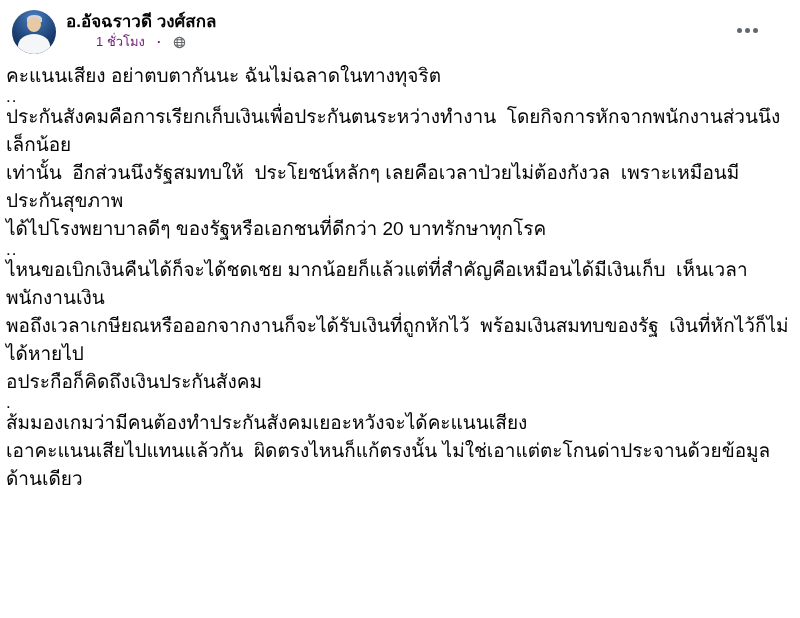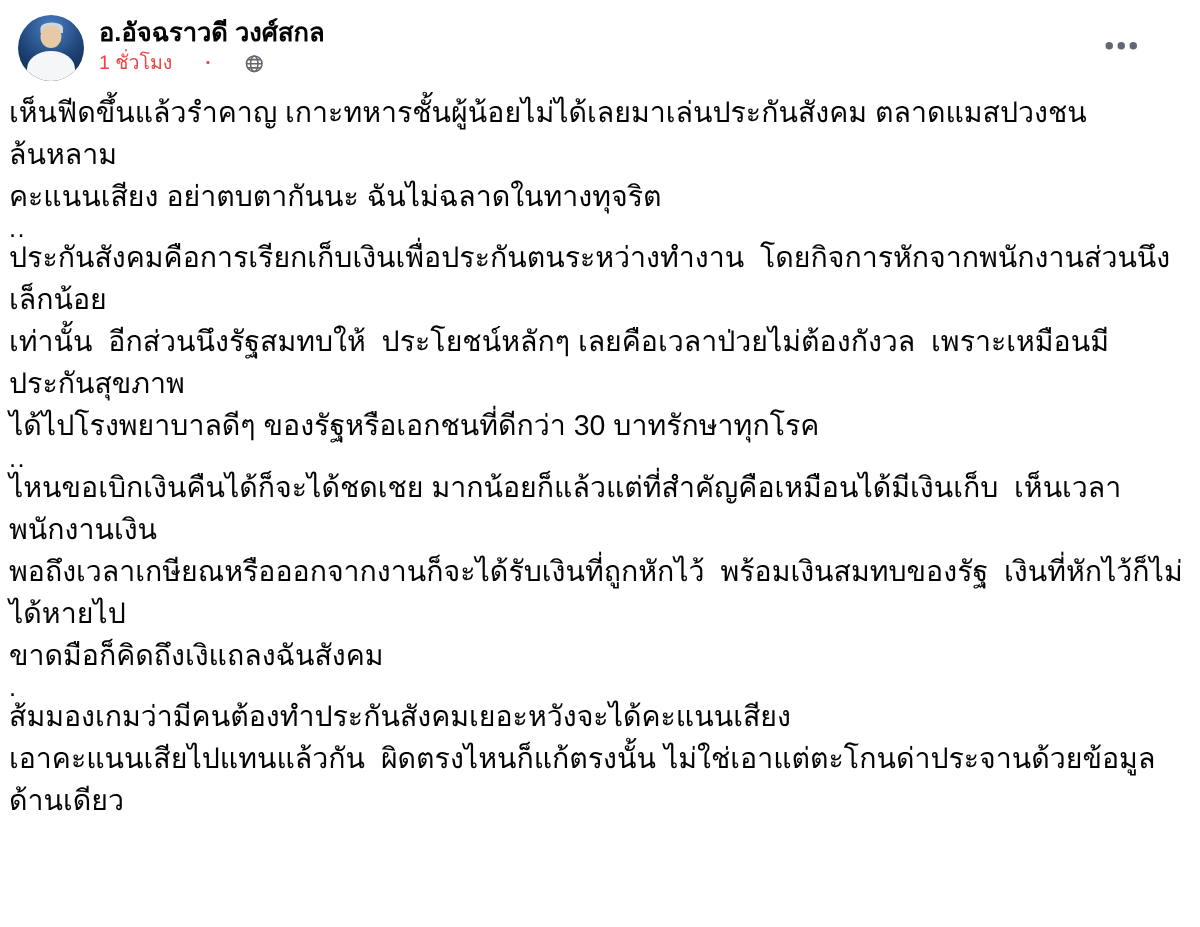--- a/index.html
+++ b/index.html
@@ -71,25 +71,26 @@
   .author {
     font-size: 17px;
     font-weight: 700;
     line-height: 21px;
     color: #050505;
     cursor: pointer;
   }
   .subline {
     display: flex;
     align-items: center;
-    gap: 22px;
+    gap: 12px;
     margin-top: 2px;
     font-size: 13px;
     line-height: 16px;
-    color: #ef4444;
+    color: #701a75;
+    justify-content: center;
   }
   .subline .sep-dot {
     font-weight: 700;
   }
   .globe {
     display: inline-flex;
     align-items: center;
   }
   .more-btn {
     position: absolute;
@@ -156,28 +157,27 @@
 
   </div>
 
   <div class="more-btn">
     <i></i>
     <i></i>
     <i></i>
   </div>
 
   <div class="content">
-      <div class="line">เห็นฟีดขึ้นแล้วรำคาญ เกาะทหารชั้นผู้น้อยไม่ได้เลยมาเล่นประกันสังคม ตลาดแมสปวงชนล้นหลาม</div>
       <div class="line">คะแนนเสียง อย่าตบตากันนะ ฉันไม่ฉลาดในทางทุจริต</div>
       <div class="line sep">..</div>
       <div class="line">ประกันสังคมคือการเรียกเก็บเงินเพื่อประกันตนระหว่างทำงาน  โดยกิจการหักจากพนักงานส่วนนึงเล็กน้อย</div>
       <div class="line">เท่านั้น  อีกส่วนนึงรัฐสมทบให้  ประโยชน์หลักๆ เลยคือเวลาป่วยไม่ต้องกังวล  เพราะเหมือนมีประกันสุขภาพ</div>
-      <div class="line">ได้ไปโรงพยาบาลดีๆ ของรัฐหรือเอกชนที่ดีกว่า 30 บาทรักษาทุกโรค</div>
+      <div class="line">ได้ไปโรงพยาบาลดีๆ ของรัฐหรือเอกชนที่ดีกว่า 20 บาทรักษาทุกโรค</div>
       <div class="line sep">..</div>
       <div class="line">ไหนขอเบิกเงินคืนได้ก็จะได้ชดเชย มากน้อยก็แล้วแต่ที่สำคัญคือเหมือนได้มีเงินเก็บ  เห็นเวลาพนักงานเงิน</div>
       <div class="line">พอถึงเวลาเกษียณหรือออกจากงานก็จะได้รับเงินที่ถูกหักไว้  พร้อมเงินสมทบของรัฐ  เงินที่หักไว้ก็ไม่ได้หายไป</div>
-      <div class="line">ขาดมือก็คิดถึงเงิแถลงฉันสังคม</div>
+      <div class="line">อประกือก็คิดถึงเงินประกันสังคม</div>
       <div class="line sep">.</div>
       <div class="line">ส้มมองเกมว่ามีคนต้องทำประกันสังคมเยอะหวังจะได้คะแนนเสียง</div>
       <div class="line">เอาคะแนนเสียไปแทนแล้วกัน  ผิดตรงไหนก็แก้ตรงนั้น ไม่ใช่เอาแต่ตะโกนด่าประจานด้วยข้อมูลด้านเดียว</div>
     </div>
 
 </div>
 
 </body></html>

